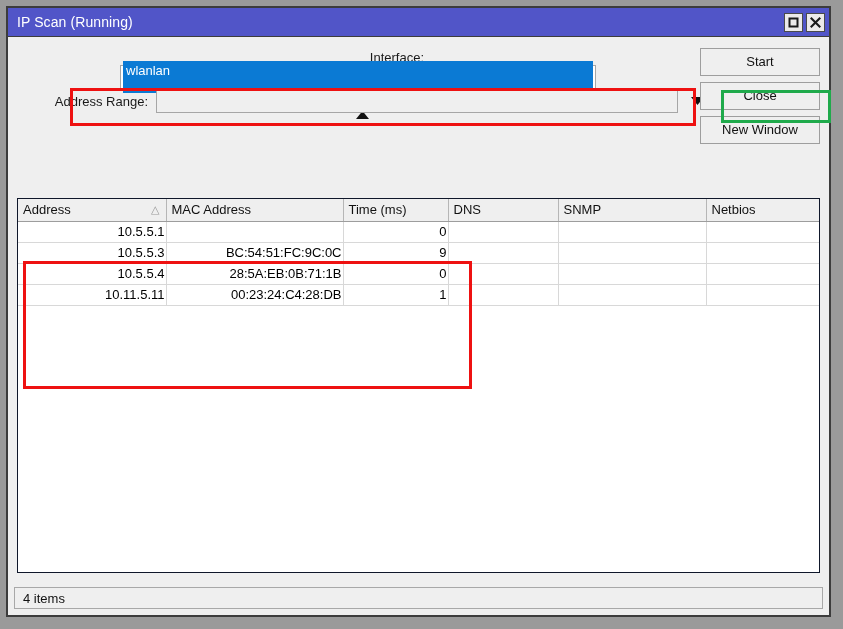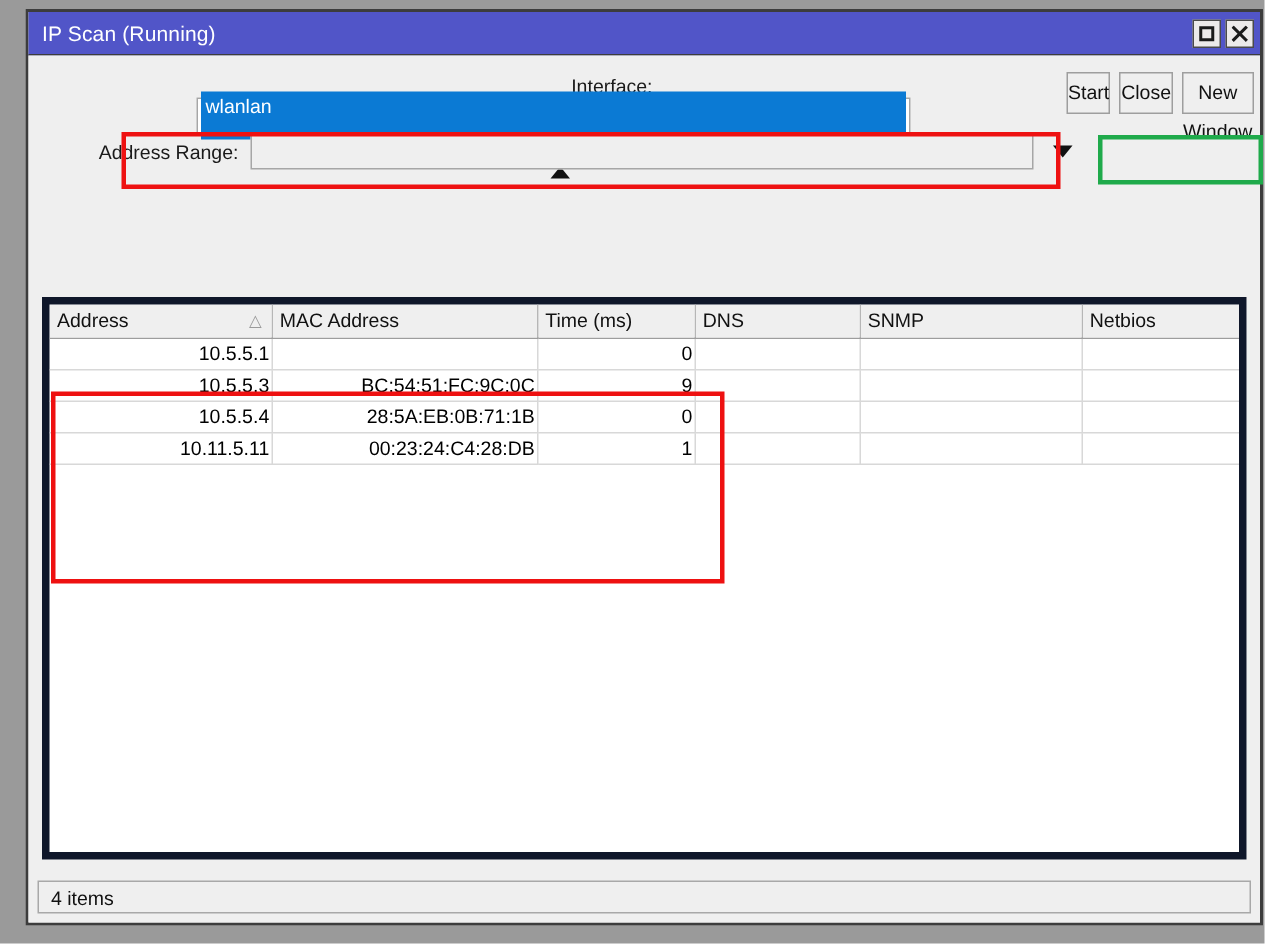--- a/index.html
+++ b/index.html
@@ -4,21 +4,21 @@
 <style>
   html,body{margin:0;padding:0;}
   body{
     width:843px;height:629px;overflow:hidden;
     background:#9a9a9a;
     font-family:"Liberation Sans","DejaVu Sans",sans-serif;
     font-size:13px;color:#000;
     -webkit-font-smoothing:none;
   }
   .window{
-    position:absolute;left:17px;top:6px;width:825px;height:611px;
+    position:absolute;left:6px;top:6px;width:825px;height:611px;
     background:#efefef;
     border:2px solid #3c3c3c;
     box-sizing:border-box;
     display:flex;flex-direction:column;
   }
   
   .titlebar{
     height:29px;flex:0 0 29px;
     background:#5155c8;
     display:flex;align-items:center;
@@ -65,32 +65,32 @@
     font-size:13px;
   }
   .field-range{width:522px;background:#efefef;border:1px solid #a6a6a6;}
   .drop-btn{
     width:22px;height:24px;margin-left:2px;
     border:1px solid #a6a6a6;background:#efefef;
     display:flex;align-items:center;justify-content:center;box-sizing:border-box;
   }
   .tri{margin-left:9px;display:flex;align-items:center;justify-content:center;width:20px;}
   
-  .btn-col{position:absolute;right:9px;top:11px;width:120px;display:flex;gap:6px;}
+  .btn-col{position:absolute;right:9px;top:11px;width:120px;display:flex;flex-direction:column;gap:6px;}
   .btn{
     height:28px;line-height:26px;text-align:center;
     background:#efefef;border:1px solid #9e9e9e;
     font-size:13px;color:#111;box-sizing:border-box;
   }
   .btn.focused{border:2px solid #2b2b2b;line-height:24px;}
   
   .table-wrap{
     position:absolute;left:9px;top:161px;right:9px;bottom:42px;
     background:#ffffff;
-    border:5px solid #0f172a;
+    border:1px solid #0f172a;
     box-sizing:border-box;
     overflow:hidden;
   }
   table.grid{border-collapse:collapse;width:100%;table-layout:fixed;font-size:13px;}
   table.grid th{
     background:#efefef;
     border-right:1px solid #b6b6b6;
     border-bottom:1px solid #9d9d9d;
     height:22px;font-weight:normal;text-align:left;
     padding:0 5px;color:#111;position:relative;box-sizing:border-box;

